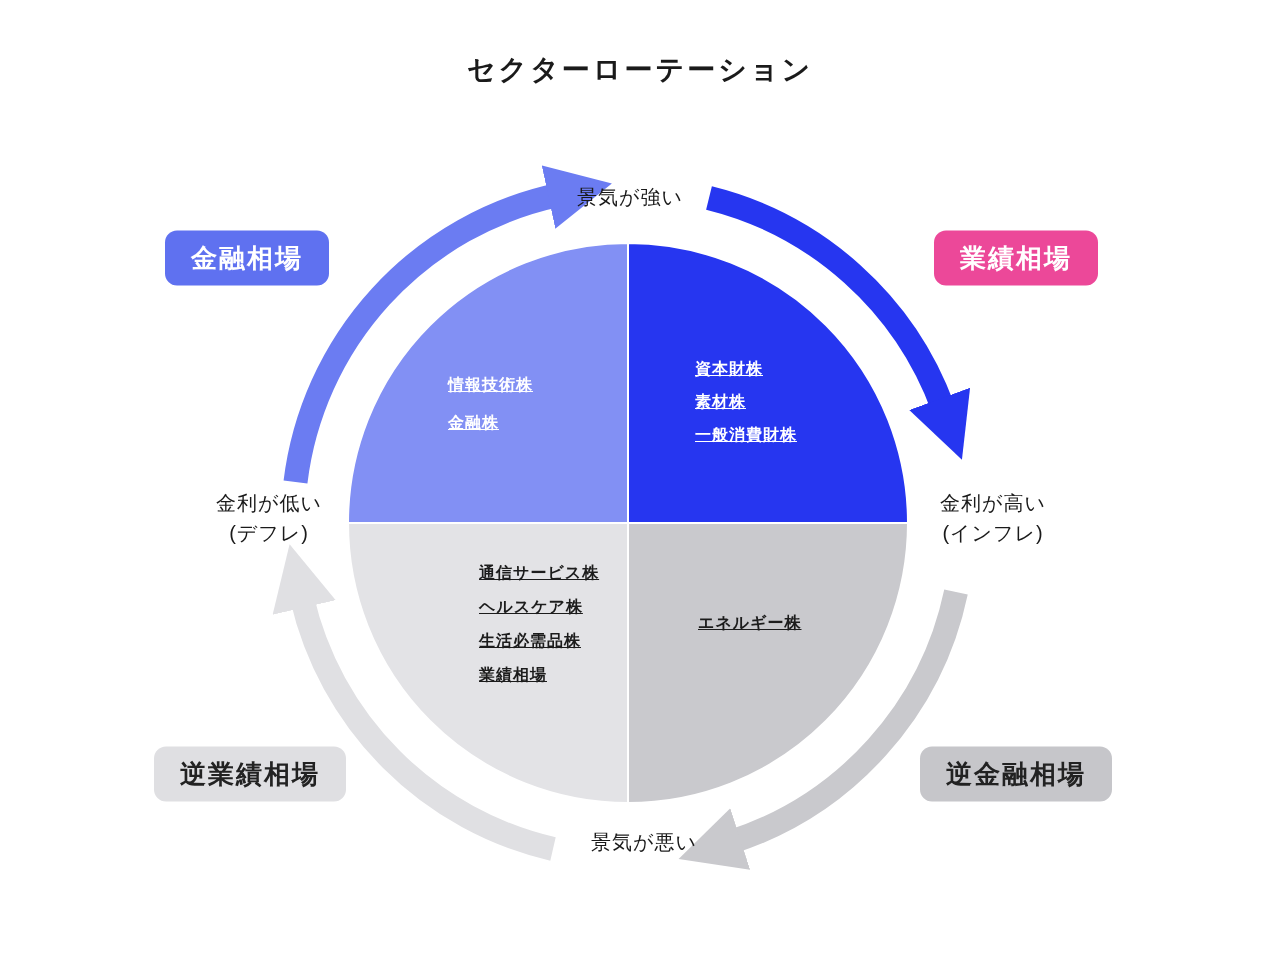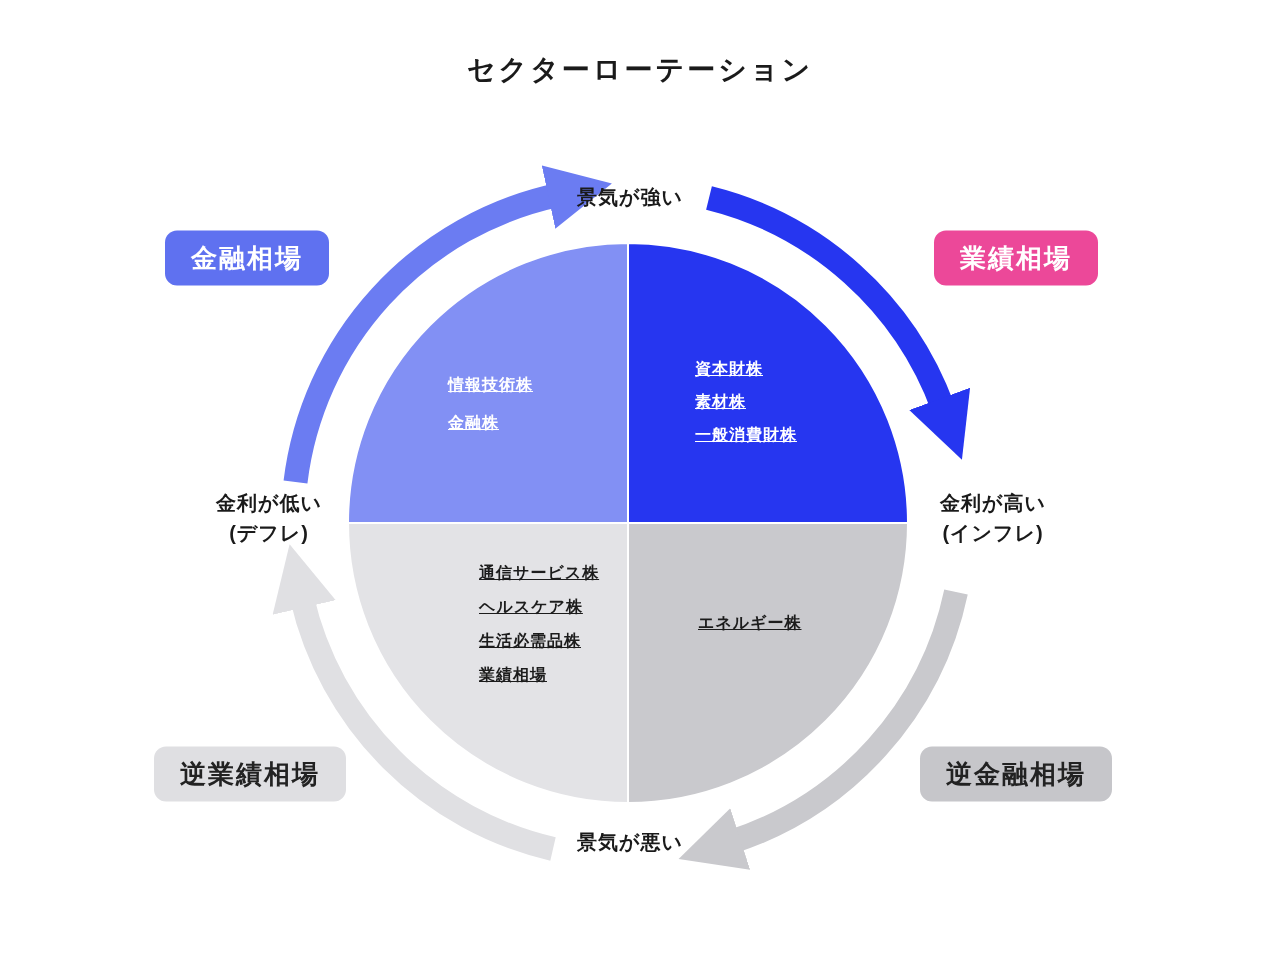--- a/index.html
+++ b/index.html
@@ -8,21 +8,21 @@
     font-family:"Liberation Sans","DejaVu Sans",sans-serif;
     color:#1a1a1a;
   }
   .stage{position:absolute;left:0;top:0;width:1280px;height:960px;}
   .abs{position:absolute;}
   .center{transform:translate(-50%,-50%);text-align:center;}
   .title{
     font-size:28px;font-weight:bold;letter-spacing:3px;color:#1a1a1a;white-space:nowrap;
   }
   .axis-label{
-    font-size:20px;font-weight:bold;letter-spacing:1px;color:#1a1a1a;
+    font-size:20px;font-weight:normal;letter-spacing:1px;color:#1a1a1a;
     line-height:30px;white-space:nowrap;
   }
   .badge{
     font-size:26px;font-weight:bold;letter-spacing:2px;white-space:nowrap;
     padding:10px 26px;display:inline-block;border-radius:12px;
   }
   .badge-blue-light{background:#5f71f0;color:#ffffff;}
   .badge-blue-dark{background:#ec4899;color:#ffffff;}
   .badge-gray-light{background:#dfdfe2;color:#222222;}
   .badge-gray-mid{background:#c6c6ca;color:#222222;}
@@ -63,21 +63,21 @@
 
     <path d="M295.5,482 A335,335 0 0 1 558,195" fill="none" stroke-width="24" marker-end="url(#ah-tl)" stroke="#6b7cf2"></path>
     <path d="M709,198 A335,335 0 0 1 943,408" fill="none" stroke-width="24" marker-end="url(#ah-tr)" stroke="#2636f0"></path>
     <path d="M956,592 A335,335 0 0 1 731,842" fill="none" stroke-width="24" marker-end="url(#ah-br)" stroke="#c9c9cd"></path>
     <path d="M553,849 A335,335 0 0 1 302,598" fill="none" stroke-width="24" marker-end="url(#ah-bl)" stroke="#e0e0e3"></path>
   </svg>
 
   <div class="abs center title" style="left:640px;top:70px;">セクターローテーション</div>
 
   <div class="abs center axis-label" style="left:630px;top:197px;">景気が強い</div>
-  <div class="abs center axis-label" style="left:630px;top:842px;text-align:center;">景気が悪い</div>
+  <div class="abs center axis-label" style="left:644px;top:842px;text-align:center;">景気が悪い</div>
   <div class="abs center axis-label" style="left:269px;top:518px;">
     <div>金利が低い</div>
     <div>(デフレ)</div>
   </div>
   <div class="abs center axis-label" style="left:993px;top:518px;">
     <div>金利が高い</div>
     <div>(インフレ)</div>
   </div>
 
   <div class="abs center badge badge-blue-light" style="left:247px;top:258px;">金融相場</div>

